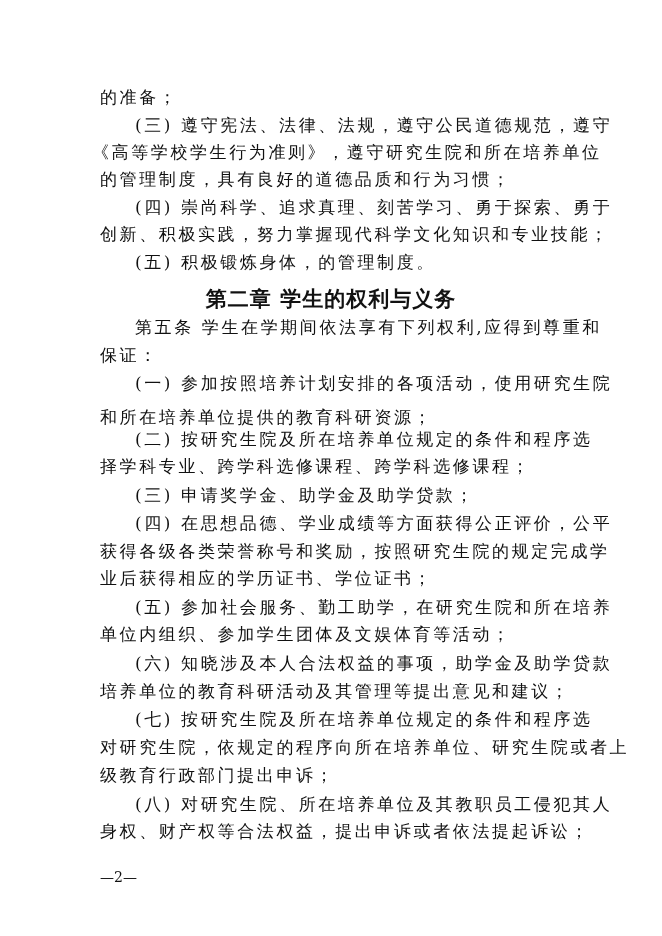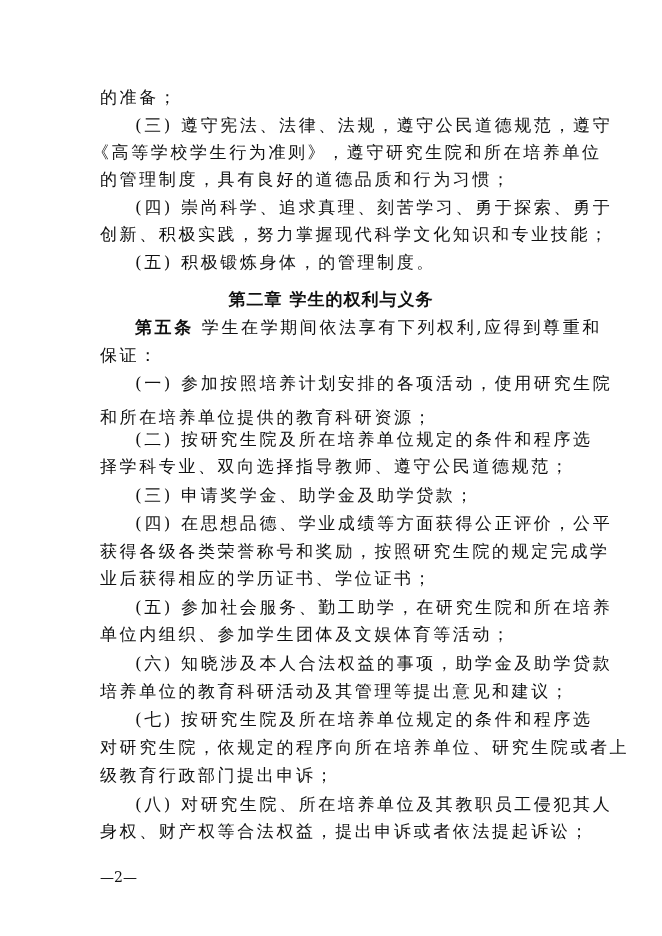--- a/index.html
+++ b/index.html
@@ -1,22 +1,22 @@
 <!DOCTYPE html>
 <html><head>
 <meta charset="utf-8">
 <style>
   html, body { margin: 0; padding: 0; background: #ffffff; }
   body { width: 662px; height: 936px; position: relative; overflow: hidden;
          font-family: "DejaVu Serif", "Liberation Serif", serif; color: #111; }
   .page { position: absolute; left: 100px; top: 80px; width: 462px; }
   .line { position: absolute; left: 0; font-size: 17px; line-height: 22px; white-space: nowrap; letter-spacing: 2.6px; }
   .indent { left: 35px; }
-  .heading { position: absolute; left: 0; width: 462px; text-align: center; font-size: 17px; font-weight: bold; line-height: 22px; letter-spacing: 1px; }
-  .bold { font-weight: bold; margin-top: 7px; }
+  .heading { position: absolute; left: 0; width: 462px; text-align: center; font-size: 21px; font-weight: bold; line-height: 22px; letter-spacing: 1px; }
+  .bold { font-weight: normal; margin-top: 7px; }
   .footer { position: absolute; left: 100px; top: 868px; font-size: 14px; line-height: 18px; }
 </style>
 </head>
 <body>
 
 <div class="page">
   <div class="line" style="top:6px">的准备；</div>
   <div class="line indent" style="top:34px">(三) 遵守宪法、法律、法规，遵守公民道德规范，遵守</div>
   <div class="line" style="top:61px;left:-8px">《高等学校学生行为准则》，遵守研究生院和所在培养单位</div>
   <div class="line" style="top:88px">的管理制度，具有良好的道德品质和行为习惯；</div>
@@ -28,21 +28,21 @@
 
   <div class="line indent" style="top:236px">
     <span class="bold">第五条</span>
     <span>学生在学期间依法享有下列权利,应得到尊重和</span>
   </div>
 
   <div class="line" style="top:264px">保证：</div>
   <div class="line indent" style="top:292px">(一) 参加按照培养计划安排的各项活动，使用研究生院</div>
   <div class="line" style="top:326px">和所在培养单位提供的教育科研资源；</div>
   <div class="line indent" style="top:348px">(二) 按研究生院及所在培养单位规定的条件和程序选</div>
-  <div class="line" style="top:375px">择学科专业、双向选择指导教师、遵守公民道德规范；</div>
+  <div class="line" style="top:375px">择学科专业、跨学科选修课程、跨学科选修课程；</div>
   <div class="line indent" style="top:404px">(三) 申请奖学金、助学金及助学贷款；</div>
   <div class="line indent" style="top:432px">(四) 在思想品德、学业成绩等方面获得公正评价，公平</div>
   <div class="line" style="top:460px">获得各级各类荣誉称号和奖励，按照研究生院的规定完成学</div>
   <div class="line" style="top:487px">业后获得相应的学历证书、学位证书；</div>
   <div class="line indent" style="top:516px">(五) 参加社会服务、勤工助学，在研究生院和所在培养</div>
   <div class="line" style="top:543px">单位内组织、参加学生团体及文娱体育等活动；</div>
   <div class="line indent" style="top:572px">(六) 知晓涉及本人合法权益的事项，助学金及助学贷款</div>
   <div class="line" style="top:600px">培养单位的教育科研活动及其管理等提出意见和建议；</div>
   <div class="line indent" style="top:628px">(七) 按研究生院及所在培养单位规定的条件和程序选</div>
   <div class="line" style="top:656px">对研究生院，依规定的程序向所在培养单位、研究生院或者上</div>

